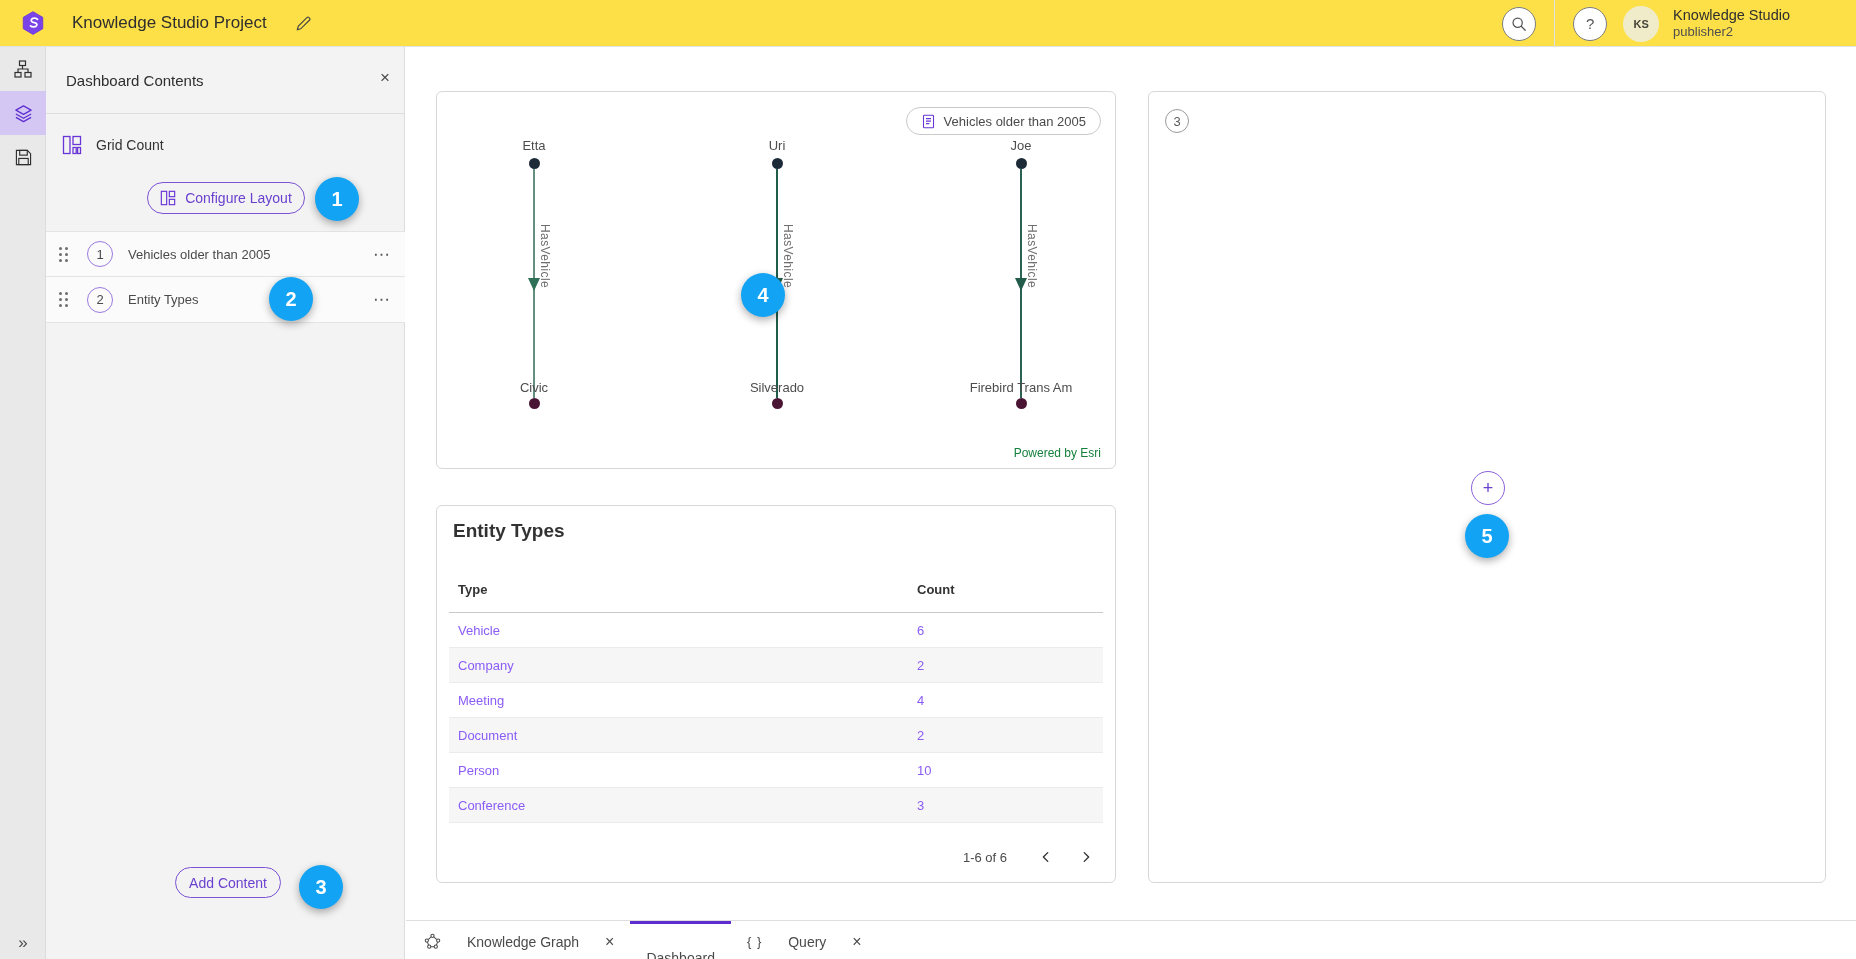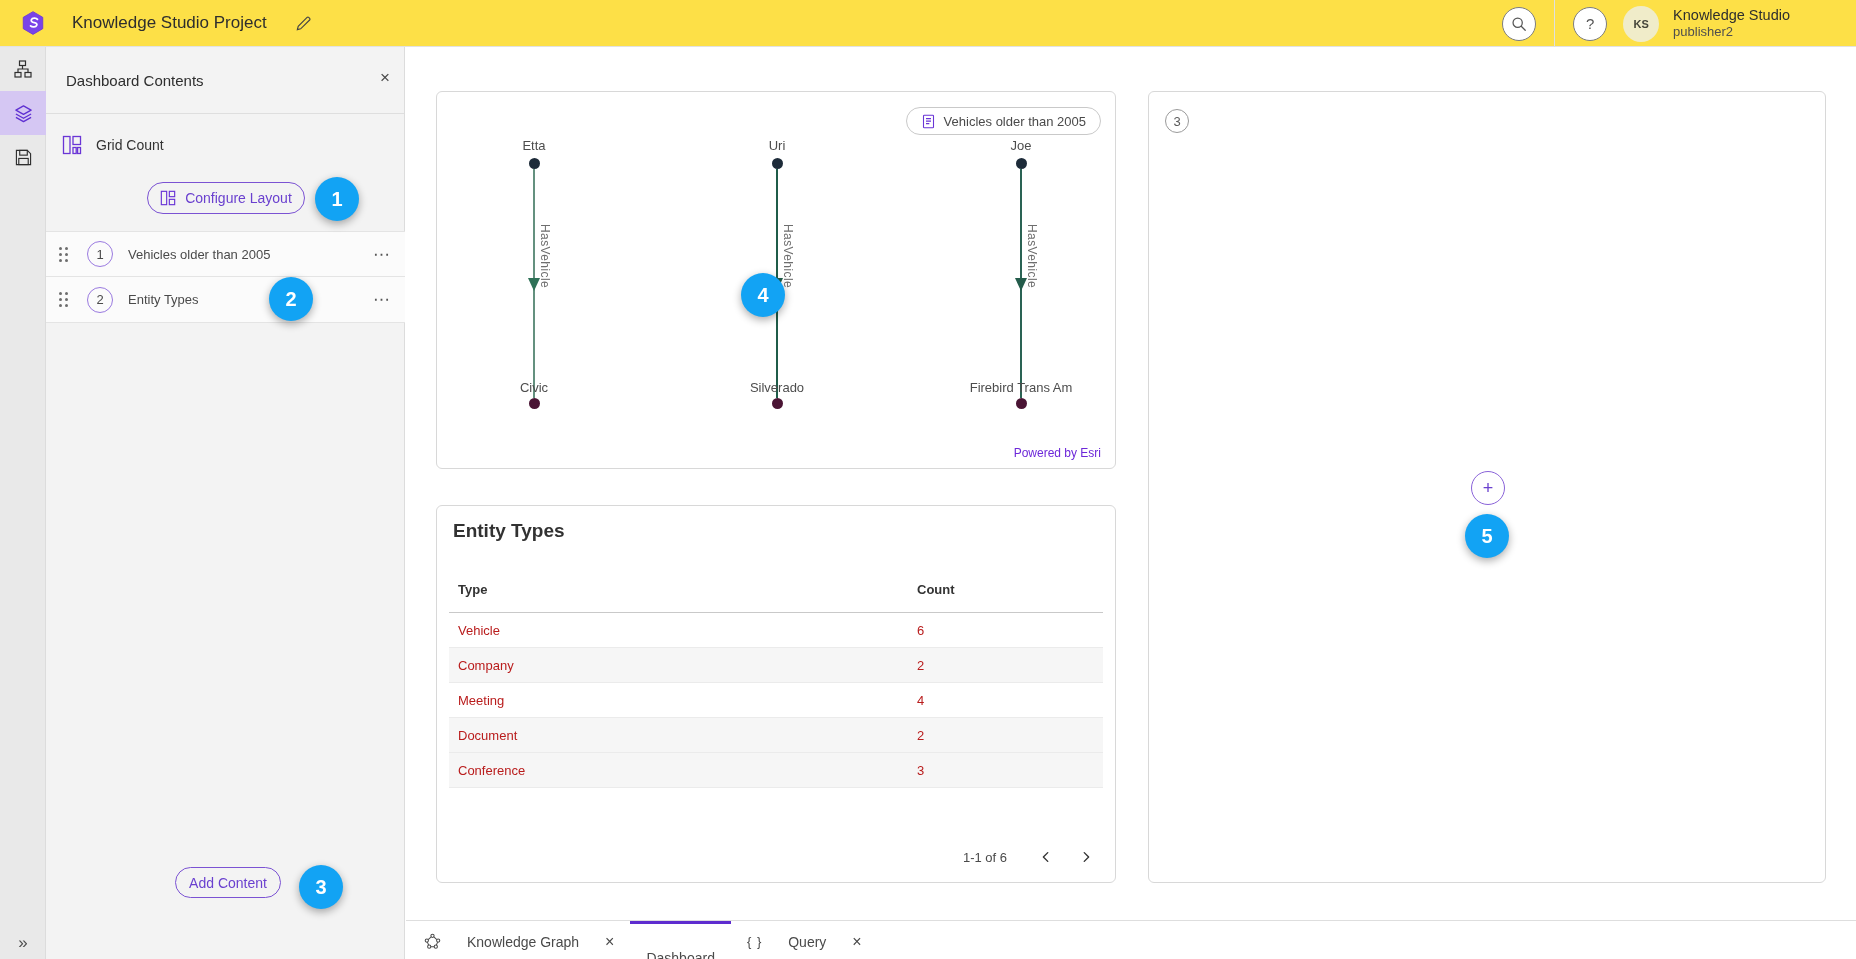--- a/index.html
+++ b/index.html
@@ -77,30 +77,30 @@
   .g-top-dot, .g-bottom-dot { position:absolute; left:50%; margin-left:-5.5px; width:11px; height:11px; border-radius:50%; }
   .g-top-dot { top:26px; background:#1d2b39; }
   .g-bottom-dot { top:266px; background:#4a1434; }
   .g-edge { position:absolute; top:37px; left:50%; width:2px; margin-left:-1px; height:229px; }
   .c0 .g-edge { background:#64917f; } .c1 .g-edge { background:#1f5c49; } .c2 .g-edge { background:#2a6354; }
   .g-arrow { position:absolute; top:146px; left:50%; margin-left:-6px; width:0; height:0;
     border-left:6px solid transparent; border-right:6px solid transparent; }
   .c0 .g-arrow { border-top:13px solid #2e7157; } .c1 .g-arrow { border-top:13px solid #1f5c49; } .c2 .g-arrow { border-top:13px solid #245c4b; }
   .g-edge-label { position:absolute; top:92px; left:50%; margin-left:4px; writing-mode:vertical-rl;
     font-size:12px; color:#6e6e6e; letter-spacing:0.4px; }
-  .esri-credit { position:absolute; right:14px; bottom:8px; font-size:12px; color:#6d28d9; }
+  .esri-credit { position:absolute; right:14px; bottom:8px; font-size:12px; color:#15803d; }
 
   
   .tbl-title { position:absolute; left:16px; top:14px; font-size:19px; font-weight:bold; color:#323232; }
   .tablewrap { position:absolute; left:12px; right:12px; top:60px; }
   .t-head { height:47px; display:flex; align-items:center; padding:0 9px; border-bottom:1px solid #c9c9c9; }
   .t-head div { font-size:13px; font-weight:bold; color:#333; }
   .t-row { height:35px; display:flex; align-items:center; padding:0 9px; border-bottom:1px solid #ebebeb; }
   .t-row.stripe { background:#f6f6f6; }
-  .t-row div { font-size:13px; color:#b91c1c; }
+  .t-row div { font-size:13px; color:#8b5cf6; }
   .col-type { width:459px; }
   .col-count { flex:1; }
   .pager { position:absolute; right:16px; bottom:12px; display:flex; align-items:center; gap:14px; }
   .pager .range { font-size:13px; color:#4a4a4a; margin-right:12px; }
   .pg-btn { width:26px; height:26px; display:flex; align-items:center; justify-content:center;
     background:none; border:none; cursor:pointer; }
 
   
   .panel-num { position:absolute; left:16px; top:17px; width:24px; height:24px; border:1px solid #9a9a9a;
     border-radius:50%; display:flex; align-items:center; justify-content:center; font-size:13px; color:#5a5a5a; }
@@ -303,27 +303,31 @@
       <div class="col-count">2</div>
     </div>
     <div class="t-row">
       <div class="col-type">Meeting</div>
       <div class="col-count">4</div>
     </div>
     <div class="t-row stripe">
       <div class="col-type">Document</div>
       <div class="col-count">2</div>
     </div>
+    <div class="t-row">
+      <div class="col-type">Person</div>
+      <div class="col-count">10</div>
+    </div>
     <div class="t-row stripe">
       <div class="col-type">Conference</div>
       <div class="col-count">3</div>
     </div>
   </div>
   <div class="pager">
-    <span class="range">1-1 of 6</span>
+    <span class="range">1-6 of 6</span>
     <button class="pg-btn">
       <svg width="14" height="14" viewBox="0 0 16 16" fill="none" stroke="#333" stroke-width="1.6" stroke-linecap="round" stroke-linejoin="round">
           <path d="M10 3 L5 8 L10 13"></path>
         </svg>
     </button>
     <button class="pg-btn">
       <svg width="14" height="14" viewBox="0 0 16 16" fill="none" stroke="#333" stroke-width="1.6" stroke-linecap="round" stroke-linejoin="round">
           <path d="M6 3 L11 8 L6 13"></path>
         </svg>
     </button>

